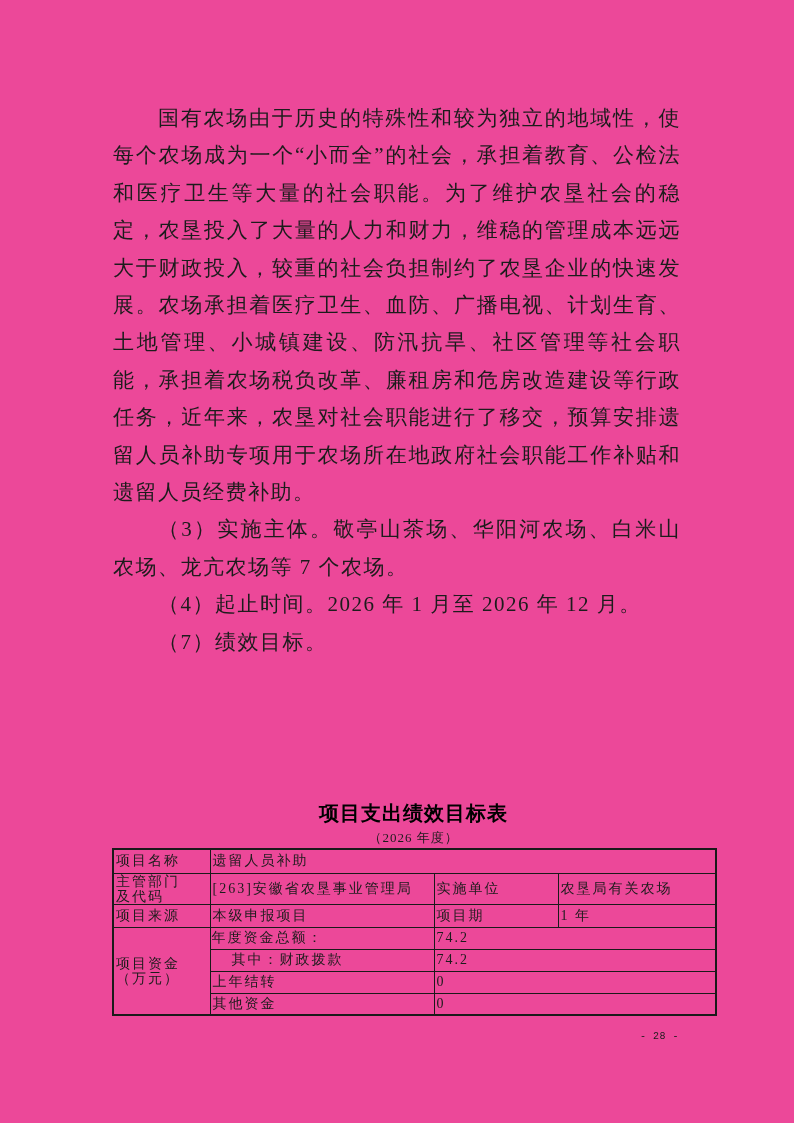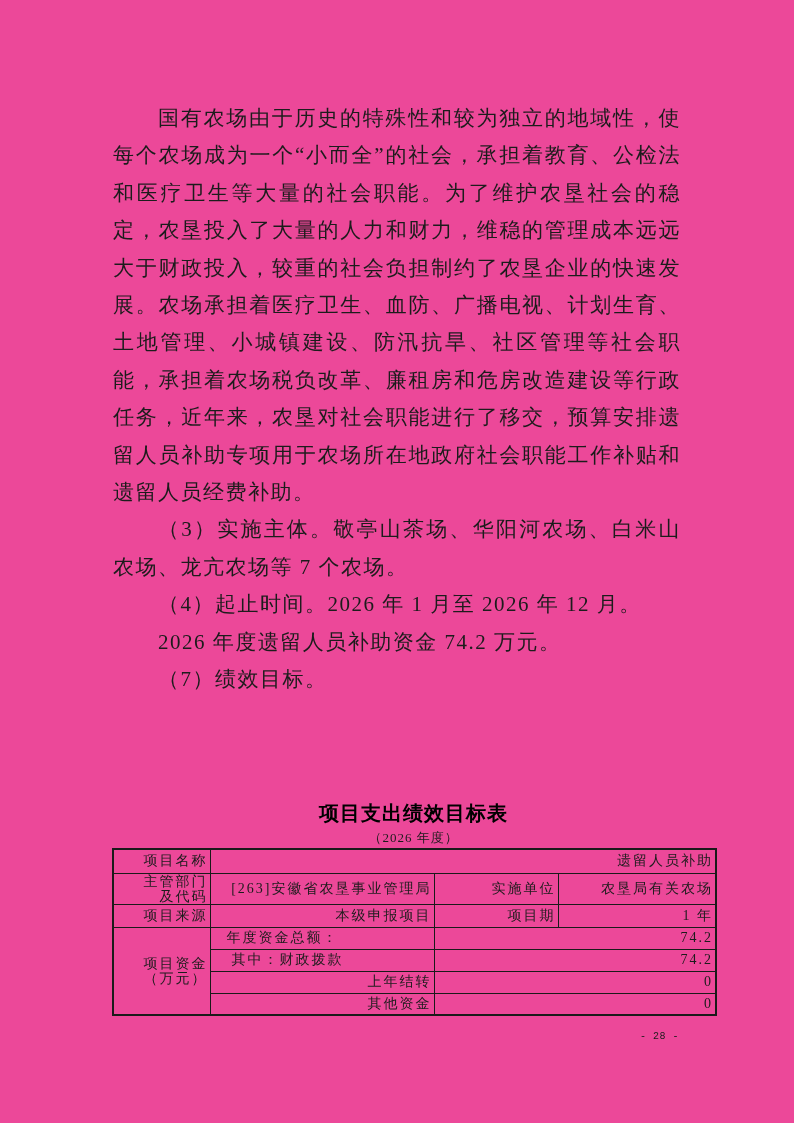--- a/index.html
+++ b/index.html
@@ -56,51 +56,50 @@
     width: 603px;
     border-collapse: collapse;
     table-layout: fixed;
     border: 2px solid #1a1a1a;
     font-size: 14px;
     letter-spacing: 2px;
     color: #1c1c1c;
   }
   table.perf td {
     border: 1px solid #1a1a1a;
-    text-align: right;
+    text-align: left;
     vertical-align: middle;
     padding: 0 2px;
     overflow: hidden;
   }
   table.perf td.two-line {
     white-space: pre-line;
     line-height: 15px;
   }
-  table.perf td.fund-lbl-1 { text-align: left; padding-left: 16px; }
+  table.perf td.fund-lbl-1 { text-align: left; padding-left: 1px; }
   table.perf td.fund-lbl-2 { text-align: left; padding-left: 21px; }
   .page-number {
     position: absolute;
     left: 640px;
     top: 1031px;
     font-size: 10px;
     letter-spacing: 0.5px;
     color: #1c1c1c;
     font-family: Liberation Mono, monospace;
   }
 </style>
 </head>
 <body>
 
 <div class="page">
 
   <div class="body-text">
     <p>国有农场由于历史的特殊性和较为独立的地域性，使每个农场成为一个“小而全”的社会，承担着教育、公检法和医疗卫生等大量的社会职能。为了维护农垦社会的稳定，农垦投入了大量的人力和财力，维稳的管理成本远远大于财政投入，较重的社会负担制约了农垦企业的快速发展。农场承担着医疗卫生、血防、广播电视、计划生育、土地管理、小城镇建设、防汛抗旱、社区管理等社会职能，承担着农场税负改革、廉租房和危房改造建设等行政任务，近年来，农垦对社会职能进行了移交，预算安排遗留人员补助专项用于农场所在地政府社会职能工作补贴和遗留人员经费补助。</p>
     <p>（3）实施主体。敬亭山茶场、华阳河农场、白米山农场、龙亢农场等 7 个农场。</p>
     <p>（4）起止时间。2026 年 1 月至 2026 年 12 月。</p>
-    <p>2026 年度遗留人员补助资金 74.2 万元。</p>
     <p>（7）绩效目标。</p>
   </div>
 
   <div class="table-head">
     <div class="table-title">项目支出绩效目标表</div>
     <div class="table-subtitle">（2026 年度）</div>
   </div>
 
   <table class="perf">
     <colgroup>

